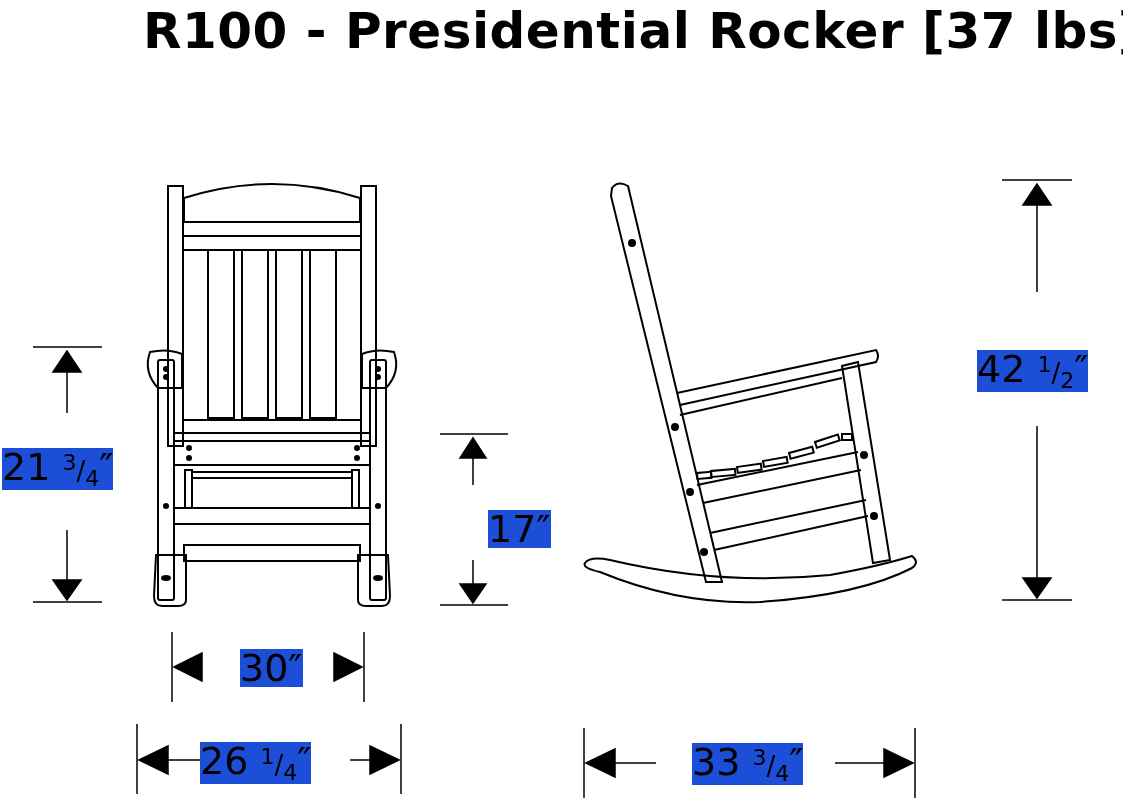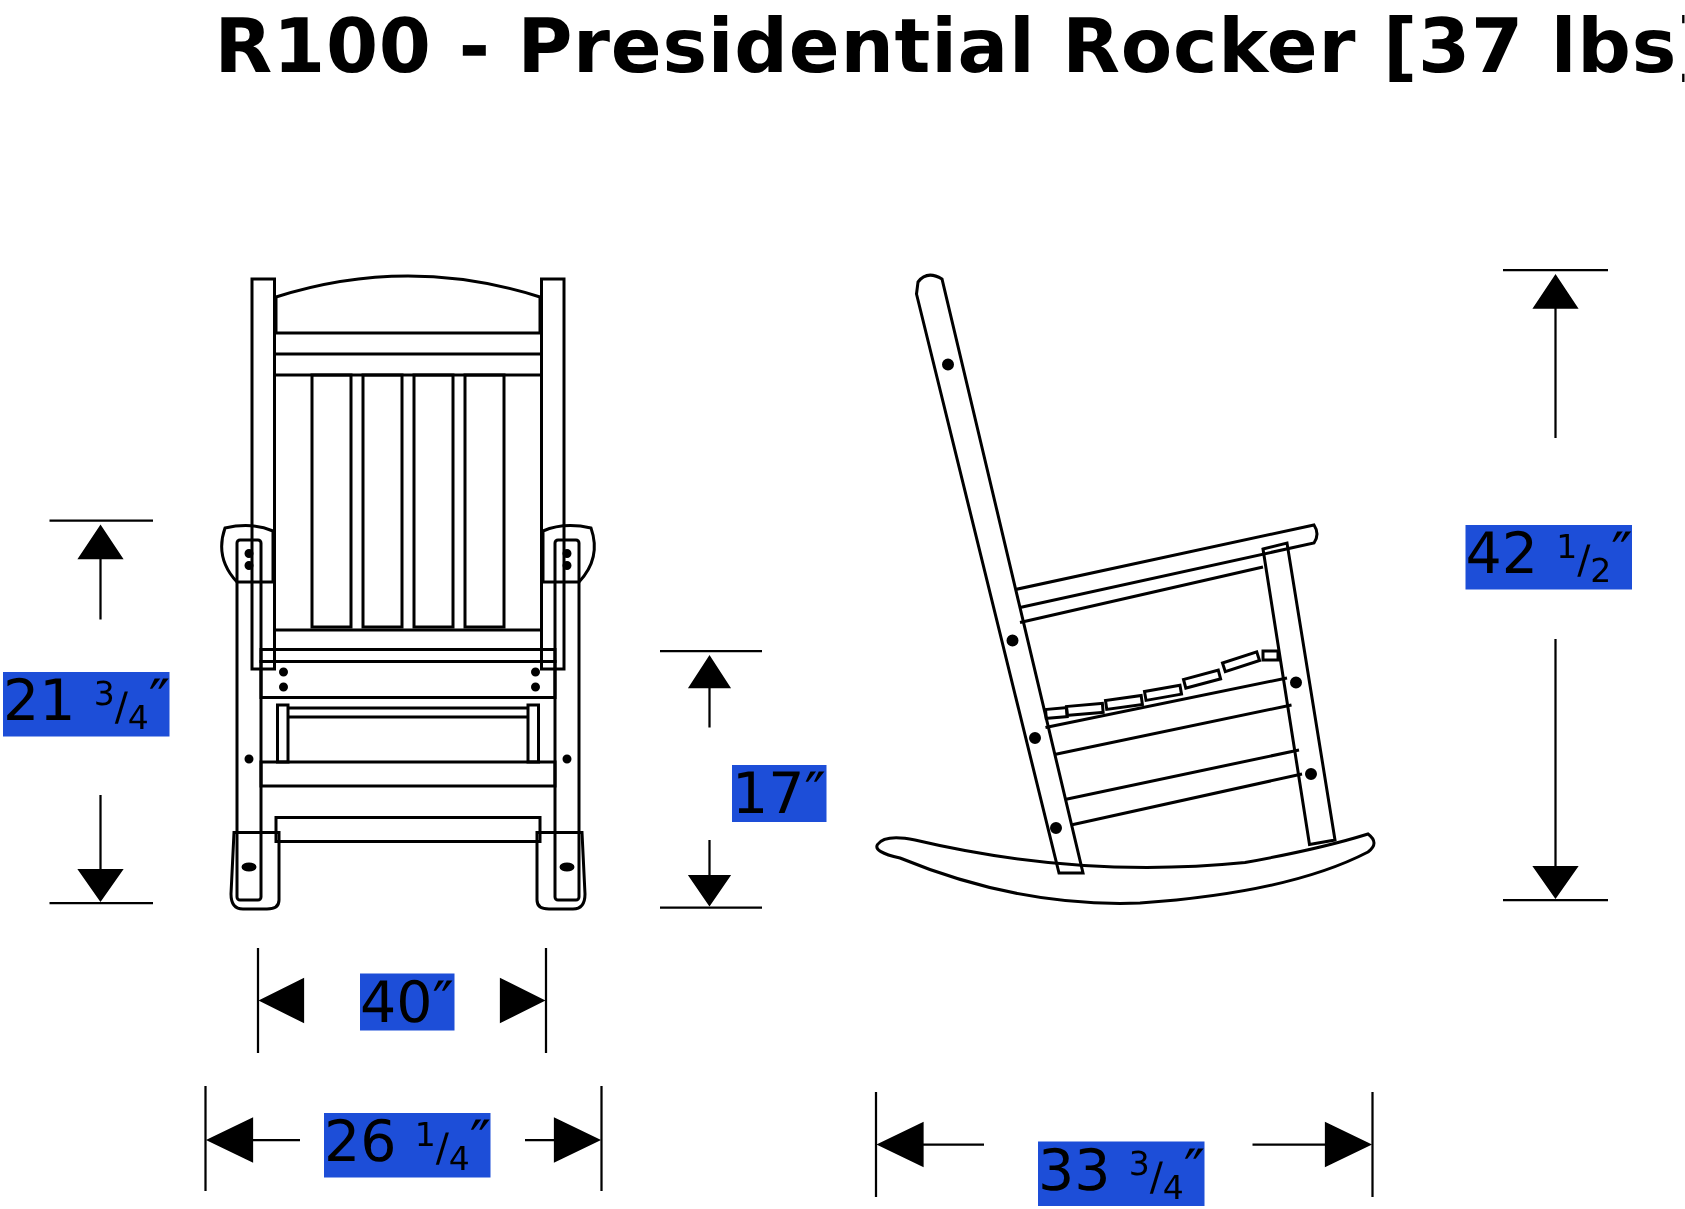--- a/index.html
+++ b/index.html
@@ -145,29 +145,29 @@
 <div class="dim" style="left:2px; top:448px;">
   <span>21</span>
   <span class="frac"><sup>3</sup>/<sub>4</sub></span><span class="inch">″</span>
 </div>
 
 <div class="dim" style="left:440px; top:510px;margin-left:48px;">
   <span>17</span><span class="inch">″</span>
 </div>
 
 <div class="dim" style="left:240px; top:649px;">
-  <span>40</span><span class="inch">″</span>
+  <span>30</span><span class="inch">″</span>
 </div>
 
-<div class="dim" style="left:216px; top:742px;">
+<div class="dim" style="left:200px; top:742px;">
   <span>26</span>
   <span class="frac"><sup>1</sup>/<sub>4</sub></span><span class="inch">″</span>
 </div>
 
-<div class="dim" style="left:692px; top:761px;">
+<div class="dim" style="left:692px; top:743px;">
   <span>33</span>
   <span class="frac"><sup>3</sup>/<sub>4</sub></span><span class="inch">″</span>
 </div>
 
 <div class="dim" style="left:977px; top:350px;">
   <span>42</span>
   <span class="frac"><sup>1</sup>/<sub>2</sub></span><span class="inch">″</span>
 </div>
 
 </body></html>

